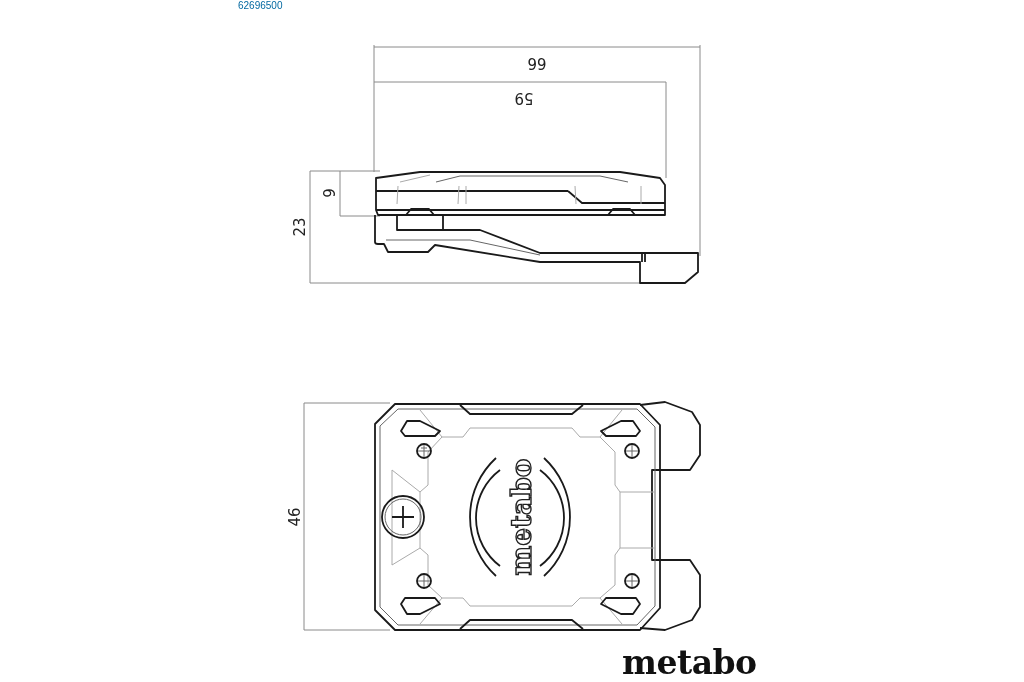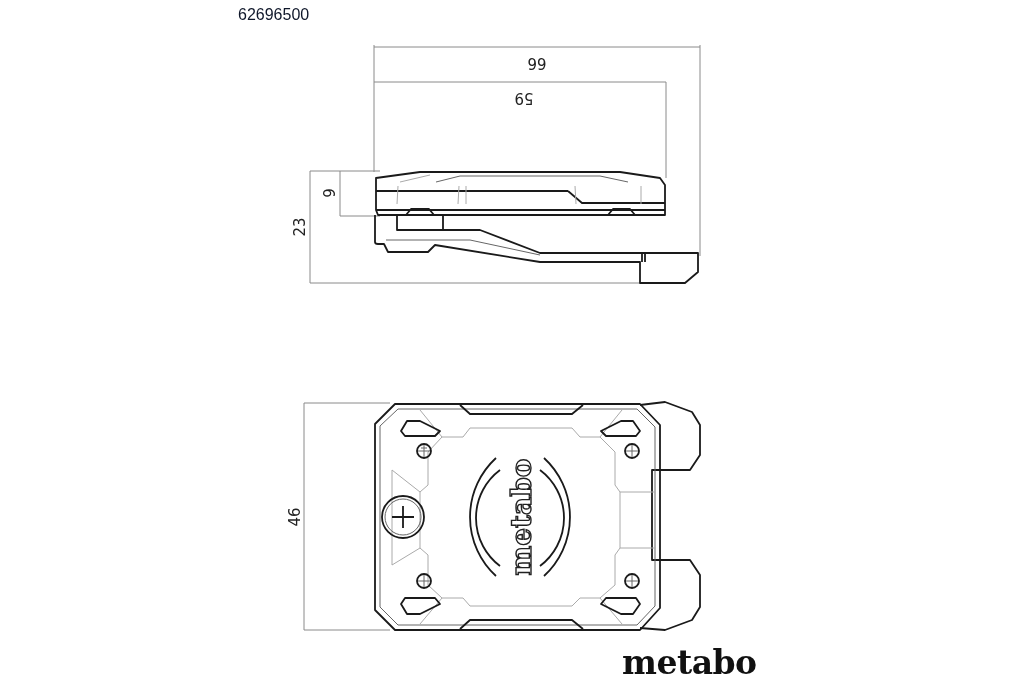--- a/index.html
+++ b/index.html
@@ -1,17 +1,17 @@
 <!DOCTYPE html>
 <html><head>
 <meta charset="utf-8">
 <style>
   html, body { margin:0; padding:0; background:#ffffff; }
   body { width:1024px; height:682px; position:relative; overflow:hidden; font-family:"Liberation Sans", sans-serif; }
-  .part-number { position:absolute; left:238px; top:6px; font-size:16px; color:#0f172a; font-family:"Liberation Sans", sans-serif; }
+  .part-number { position:absolute; left:238px; top:0; font-size:10px; color:#0369a1; font-family:"Liberation Sans", sans-serif; }
   .brand-logo { position:absolute; left:622px; top:643px; font-family:"DejaVu Serif", serif; font-weight:bold; font-size:33px; color:#111; letter-spacing:-0.5px; }
   svg { position:absolute; left:0; top:0; }
   .dim { stroke:#8a8a8a; stroke-width:1; fill:none; }
   .out { stroke:#1a1a1a; stroke-width:1.8; fill:none; stroke-linejoin:round; }
   .thin { stroke:#666; stroke-width:1; fill:none; }
   .lite { stroke:#aaa; stroke-width:1; fill:none; }
   .dimtext { font-family:"DejaVu Sans", sans-serif; font-size:15px; fill:#222; }
 </style>
 </head>
 <body>

